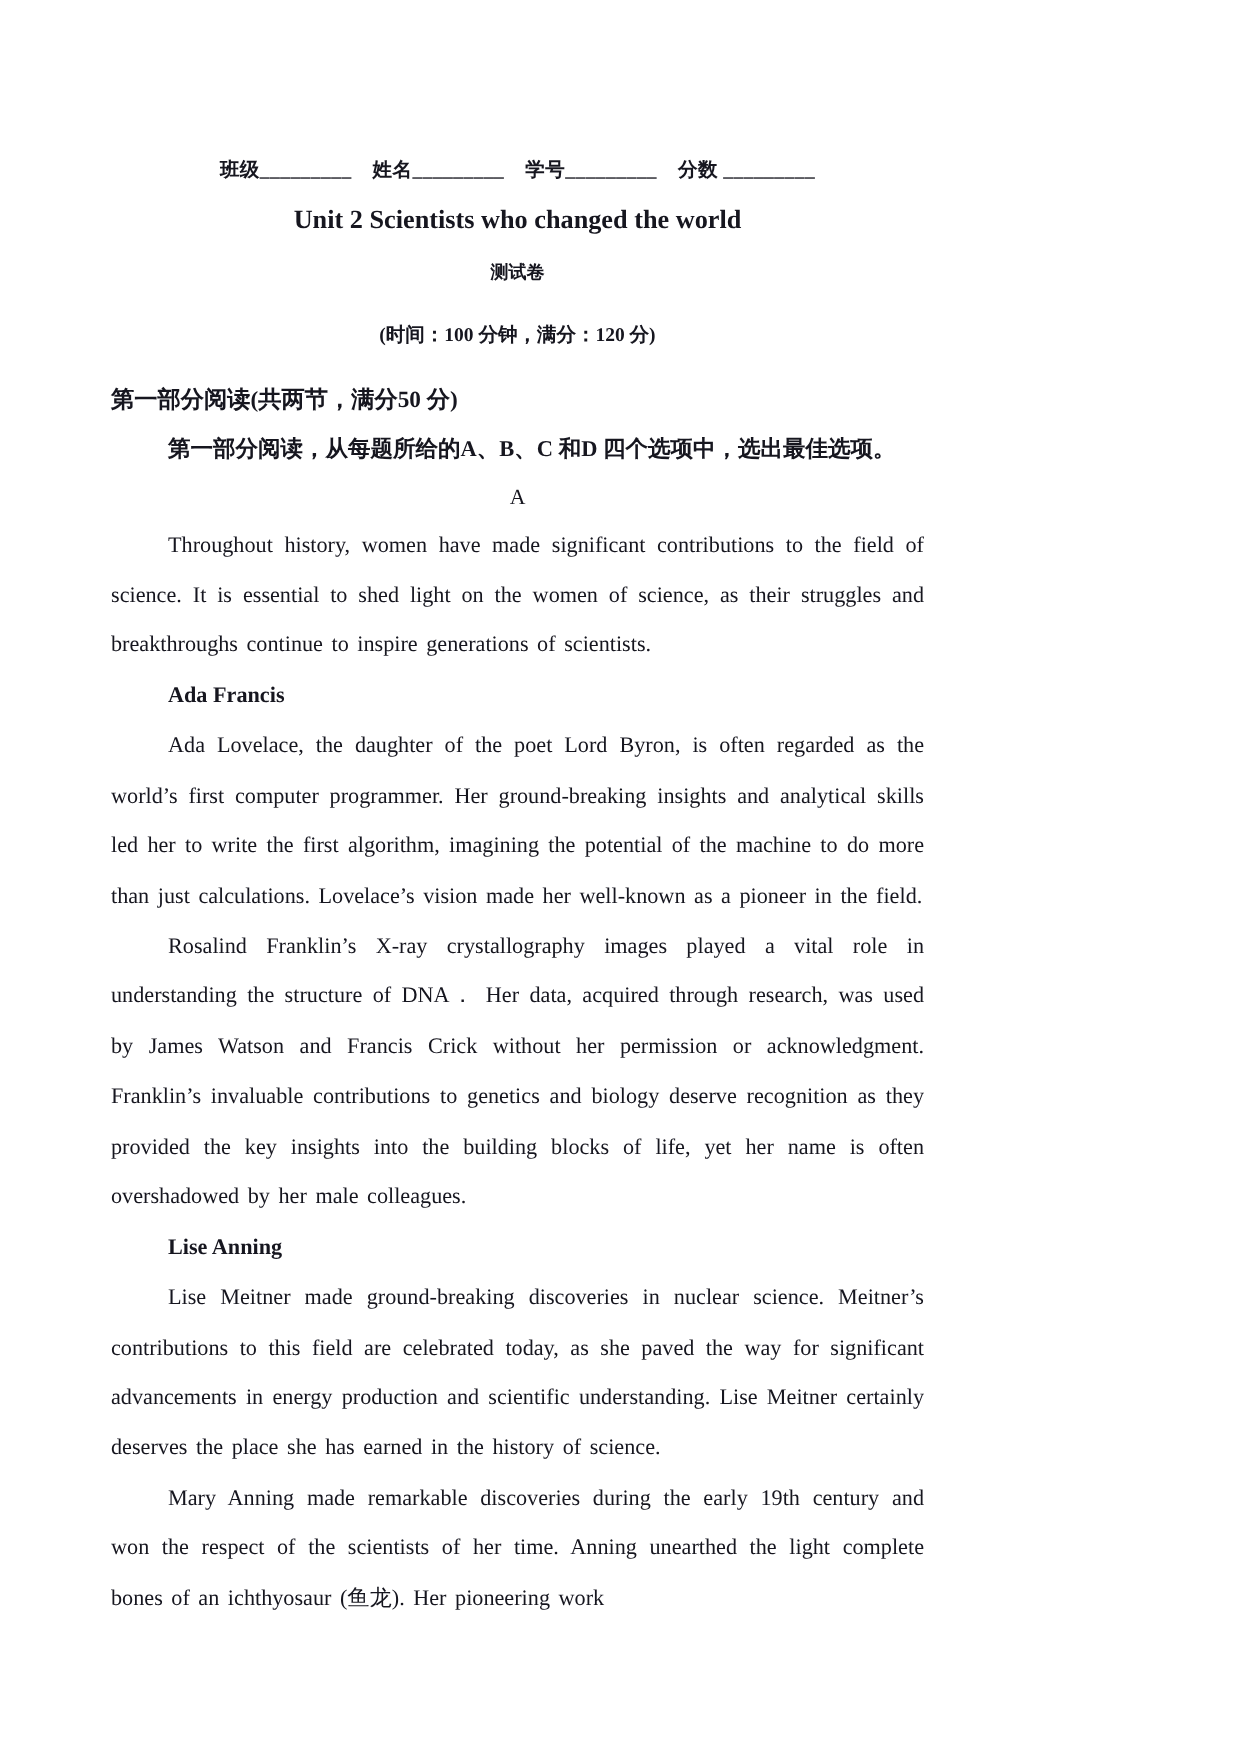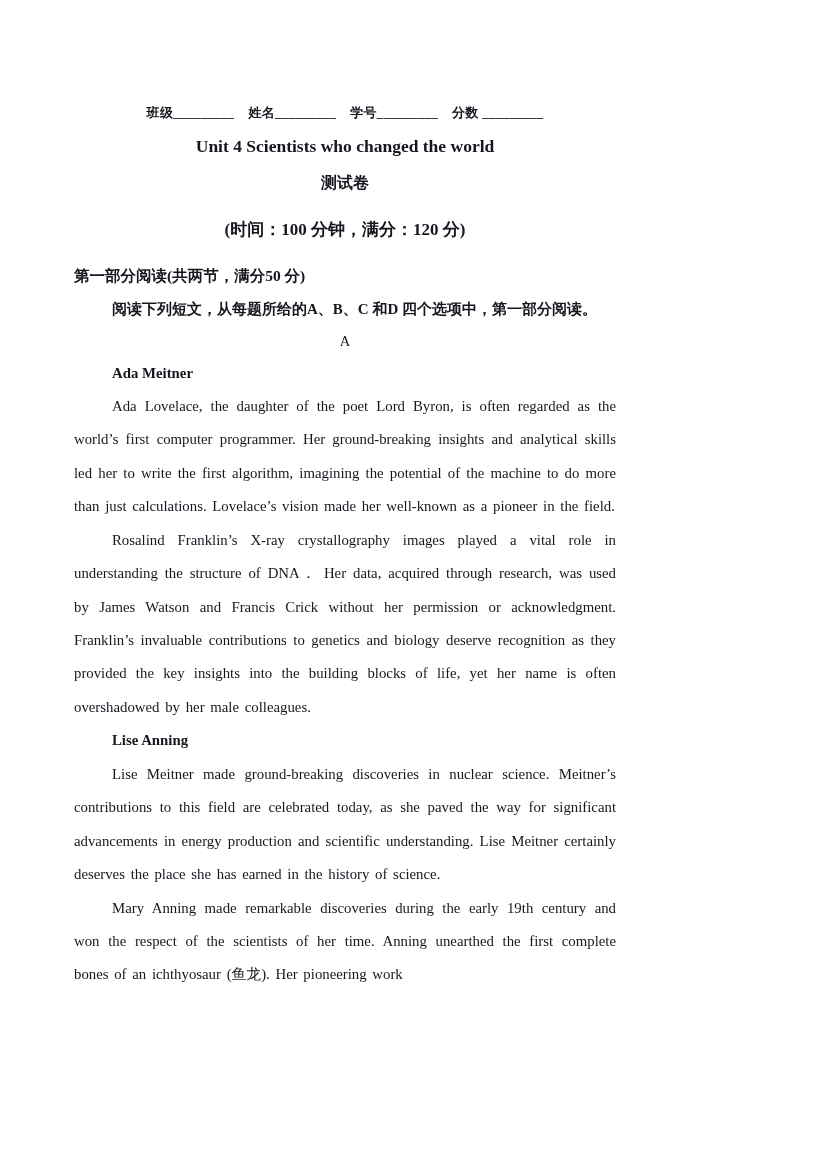--- a/index.html
+++ b/index.html
@@ -29,27 +29,27 @@
   .blank-underline { font-weight: bold; }
   .doc-title {
     text-align: center;
     font-weight: bold;
     font-size: 17.5px;
     margin-bottom: 16px;
   }
   .doc-subtitle {
     text-align: center;
     font-weight: bold;
-    font-size: 16px;
+    font-size: 12px;
     margin-bottom: 24px;
   }
   .doc-meta {
     text-align: center;
     font-weight: bold;
-    font-size: 17px;
+    font-size: 13px;
     margin-bottom: 18px;
   }
   .part-heading, .section-heading {
     font-weight: bold;
     font-size: 15.5px;
     line-height: 2.2;
   }
   .instruction {
     font-weight: bold;
     font-size: 15px;
@@ -78,37 +78,38 @@
 </style>
 </head>
 <body>
 
 <div class="page">
 
   <div class="blanks-line">
     <span class="blank-group"><span>班级</span><span class="blank-underline">_________</span></span><span class="blank-group"><span>姓名</span><span class="blank-underline">_________</span></span><span class="blank-group"><span>学号</span><span class="blank-underline">_________</span></span><span class="blank-group"><span>分数</span><span class="blank-underline"> _________</span></span>
   </div>
 
-  <div class="doc-title">Unit 4 Scientists who changed the world</div>
+  <div class="doc-title">Unit 2 Scientists who changed the world</div>
 
   <div class="doc-subtitle">测试卷</div>
 
   <div class="doc-meta">(时间：100 分钟，满分：120 分)</div>
 
   <div class="part-heading">第一部分阅读(共两节，满分50 分)</div>
 
 
-  <div class="instruction">阅读下列短文，从每题所给的A、B、C 和D 四个选项中，第一部分阅读。</div>
+  <div class="instruction">第一部分阅读，从每题所给的A、B、C 和D 四个选项中，选出最佳选项。</div>
 
   <div class="passage-label">A</div>
 
+  <div class="para">Throughout history, women have made significant contributions to the field of science. It is essential to shed light on the women of science, as their struggles and breakthroughs continue to inspire generations of scientists.</div>
 
-  <div class="entry-heading">Ada Meitner</div>
+  <div class="entry-heading">Ada Francis</div>
   <div class="para">Ada Lovelace, the daughter of the poet Lord Byron, is often regarded as the world’s first computer programmer. Her ground-breaking insights and analytical skills led her to write the first algorithm, imagining the potential of the machine to do more than just calculations. Lovelace’s vision made her well-known as a pioneer in the field.</div>
 
   <div class="para">Rosalind Franklin’s X-ray crystallography images played a vital role in understanding the structure of DNA． Her data, acquired through research, was used by James Watson and Francis Crick without her permission or acknowledgment. Franklin’s invaluable contributions to genetics and biology deserve recognition as they provided the key insights into the building blocks of life, yet her name is often overshadowed by her male colleagues.</div>
 
   <div class="entry-heading">Lise Anning</div>
   <div class="para">Lise Meitner made ground-breaking discoveries in nuclear science. Meitner’s contributions to this field are celebrated today, as she paved the way for significant advancements in energy production and scientific understanding. Lise Meitner certainly deserves the place she has earned in the history of science.</div>
 
-  <div class="para">Mary Anning made remarkable discoveries during the early 19th century and won the respect of the scientists of her time. Anning unearthed the first complete bones of an ichthyosaur (鱼龙). Her pioneering work</div>
+  <div class="para">Mary Anning made remarkable discoveries during the early 19th century and won the respect of the scientists of her time. Anning unearthed the light complete bones of an ichthyosaur (鱼龙). Her pioneering work</div>
 
 </div>
 
 </body></html>

